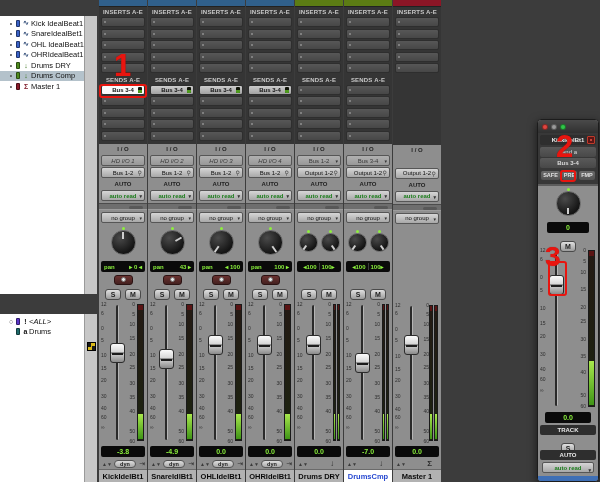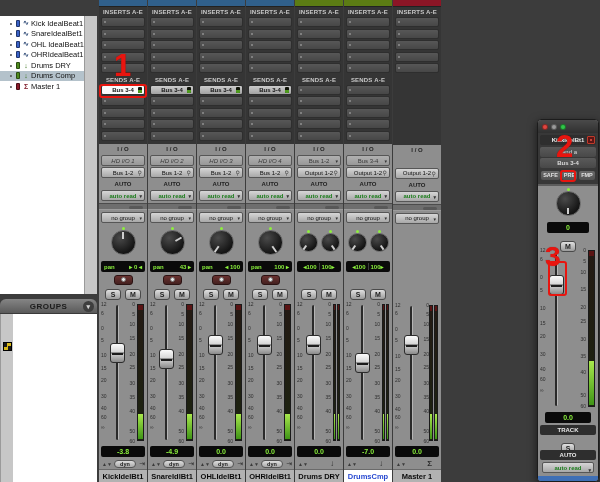--- a/index.html
+++ b/index.html
@@ -197,25 +197,35 @@
             <span class="tchip" style="background: rgb(138, 26, 40);"></span>
             <span class="ticon" style="color: rgb(122, 18, 32);">Σ</span>
             <span class="tname">Master 1</span>
           </div>
         </div>
       <div class="pscroll"></div>
     </div>
   </div>
 
   <div class="panel panel-groups">
-    <div class="phead">
-      <span>GROUPS</span>
-      <span class="chev">▾</span>
-    </div>
     <div class="pbody">
+      <div class="plist" id="groups-list">
+          <div class="trow">
+            <span class="tdot">○</span>
+            <span class="tchip" style="background: rgb(90, 53, 200);"></span>
+            <span class="grp-id">!</span>
+            <span class="tname" style="font-style: italic;">&lt;ALL&gt;</span>
+          </div>
+          <div class="trow">
+            <span class="tdot"></span>
+            <span class="tchip" style="background: rgb(30, 106, 106);"></span>
+            <span class="grp-id">a</span>
+            <span class="tname">Drums</span>
+          </div>
+        </div>
       <div class="pscroll">
         <span class="checker"></span>
       </div>
     </div>
   </div>
 
   <div class="mixer" id="mixer">
       <div class="strip">
         <div class="cbar" style="background: rgb(48, 96, 140);"></div>
         <div class="czone">

